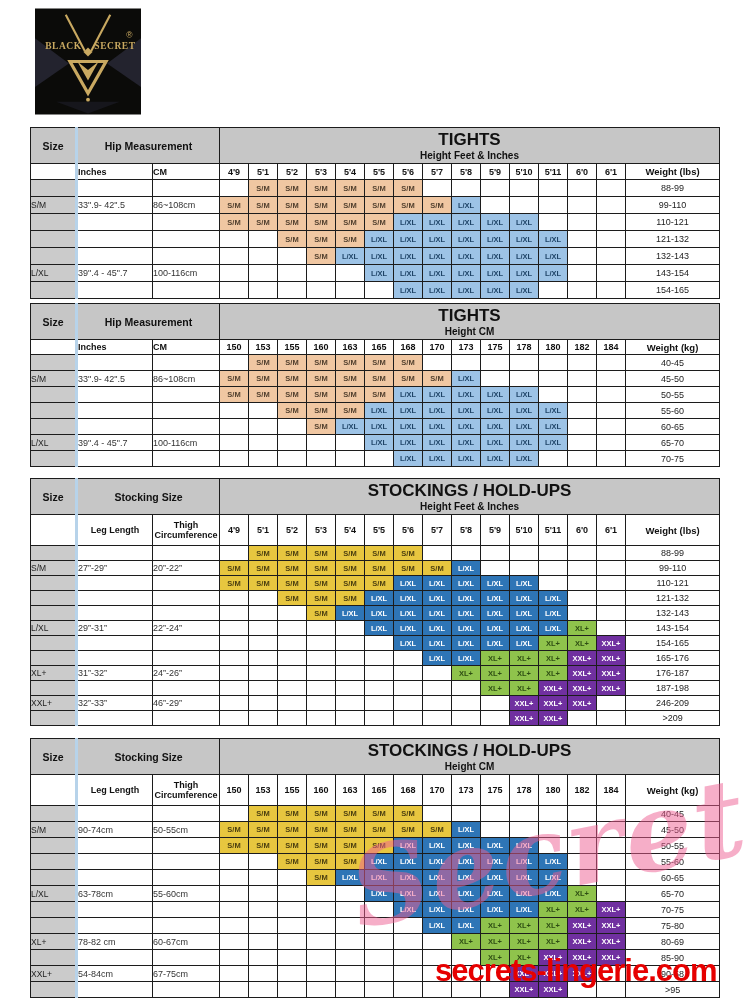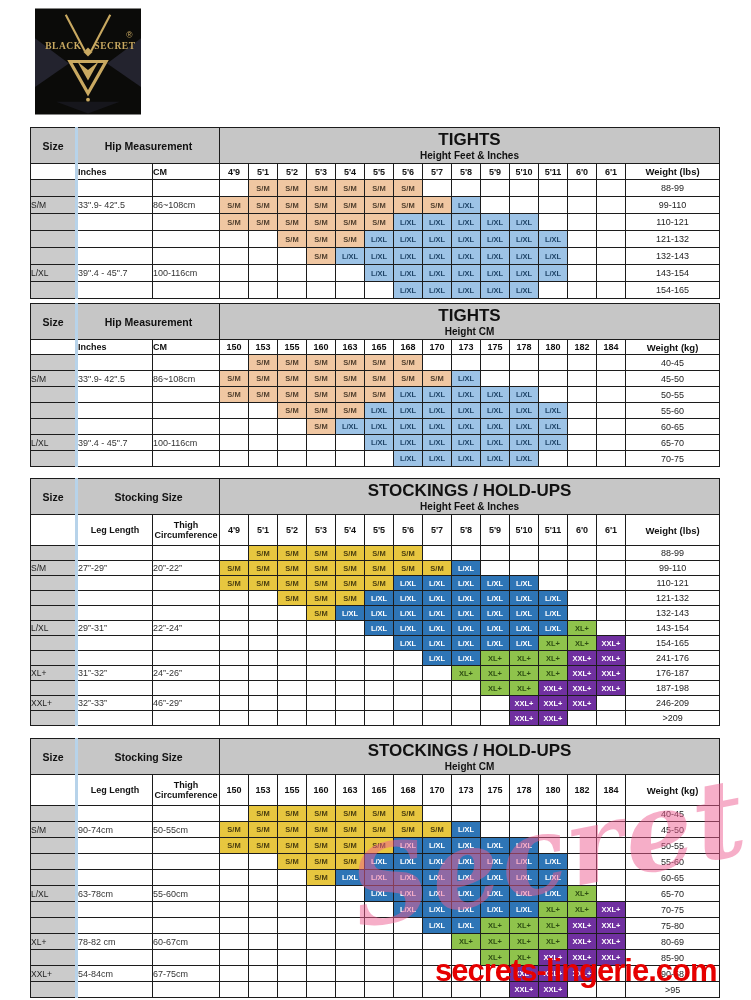--- a/index.html
+++ b/index.html
@@ -644,21 +644,21 @@
             <td class="gc"></td>
             <td class="gc"></td>
             <td class="gc"></td>
             <td class="gc" style="background:#2E75B6;color:#FFFFFF">L/XL</td>
             <td class="gc" style="background:#2E75B6;color:#FFFFFF">L/XL</td>
             <td class="gc" style="background:#8FC34C;color:#2E4D13">XL+</td>
             <td class="gc" style="background:#8FC34C;color:#2E4D13">XL+</td>
             <td class="gc" style="background:#8FC34C;color:#2E4D13">XL+</td>
             <td class="gc" style="background:#7030A0;color:#FFFFFF">XXL+</td>
             <td class="gc" style="background:#7030A0;color:#FFFFFF">XXL+</td>
-            <td class="wc">241-176</td>
+            <td class="wc">165-176</td>
           </tr>
           <tr style="height:15px">
             <td class="sizec">XL+</td>
             <td class="mc">31”-32”</td>
             <td class="mc">24”-26”</td>
             <td class="gc"></td>
             <td class="gc"></td>
             <td class="gc"></td>
             <td class="gc"></td>
             <td class="gc"></td>

